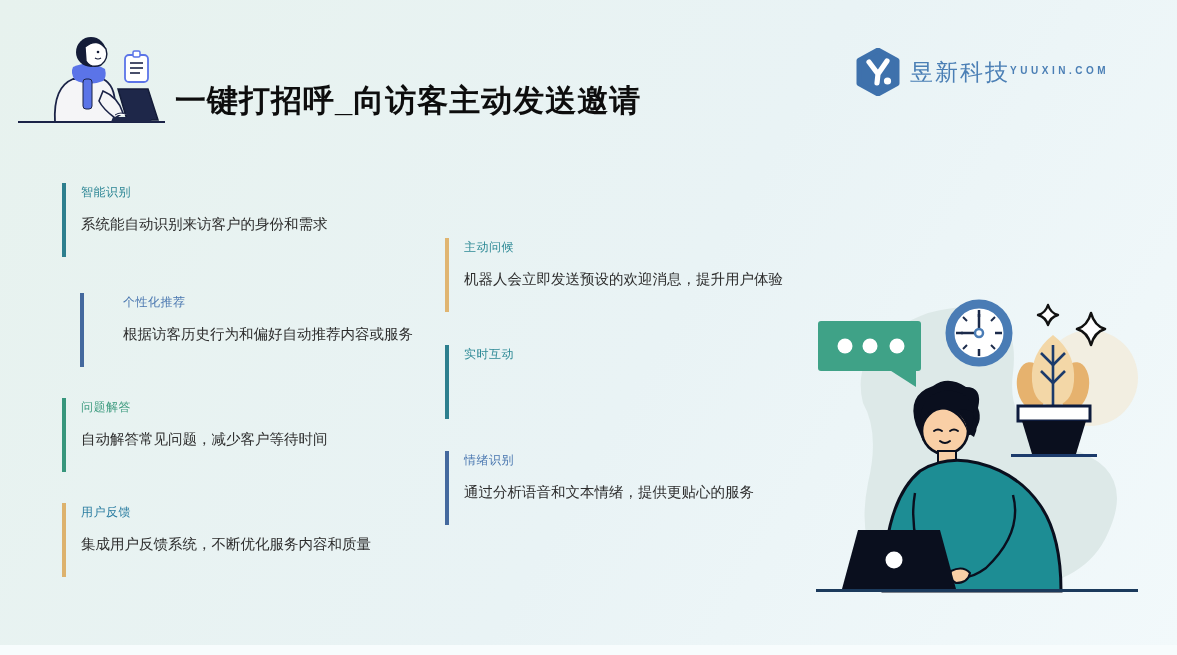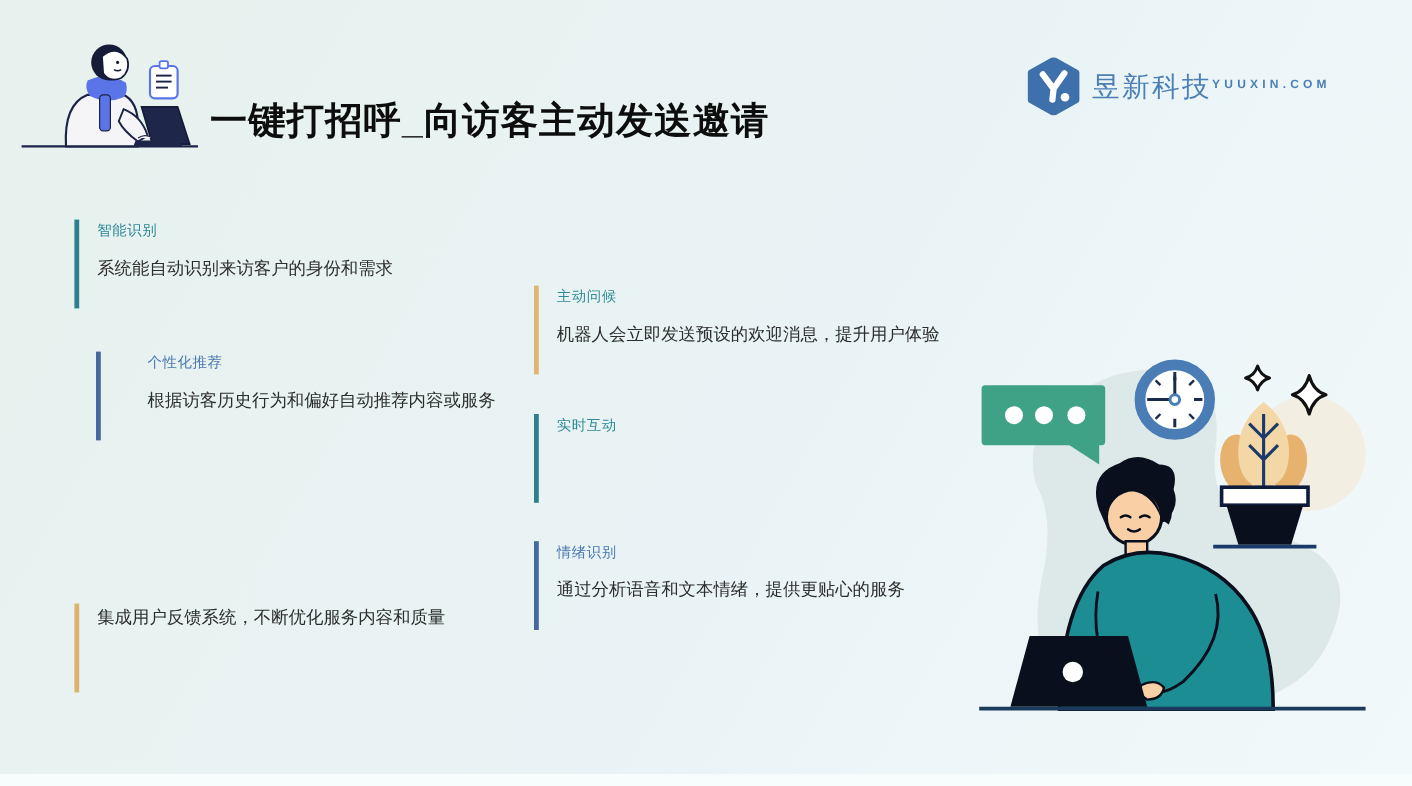--- a/index.html
+++ b/index.html
@@ -97,22 +97,27 @@
   <div class="feat" style="left: 62px; top: 183px; width: 375px; border-left-color: rgb(45, 127, 142);">
     <h3 style="color: rgb(45, 134, 149);">智能识别</h3>
     <p>系统能自动识别来访客户的身份和需求</p>
   </div>
 
   <div class="feat" style="left: 80px; top: 293px; width: 375px; border-left-color: rgb(68, 105, 158); padding-left: 39px;">
     <h3 style="color: rgb(74, 119, 176);">个性化推荐</h3>
     <p>根据访客历史行为和偏好自动推荐内容或服务</p>
   </div>
 
+  <div class="feat" style="left: 62px; top: 398px; width: 375px; border-left-color: rgb(55, 150, 124);">
+    <h3 style="color: rgb(63, 156, 128);">问题解答</h3>
+    <p>自动解答常见问题，减少客户等待时间</p>
+  </div>
 
   <div class="feat" style="left: 62px; top: 503px; width: 375px; border-left-color: rgb(221, 178, 109);">
+    <h3 style="color: rgb(43, 125, 161);">用户反馈</h3>
     <p>集成用户反馈系统，不断优化服务内容和质量</p>
   </div>
 
   <div class="feat" style="left: 445px; top: 238px; width: 395px; border-left-color: rgb(224, 181, 113);">
     <h3 style="color: rgb(46, 138, 150);">主动问候</h3>
     <p>机器人会立即发送预设的欢迎消息，提升用户体验</p>
   </div>
 
   <div class="feat" style="left: 445px; top: 345px; width: 395px; border-left-color: rgb(45, 127, 142);">
     <h3 style="color: rgb(46, 138, 150);">实时互动</h3>

